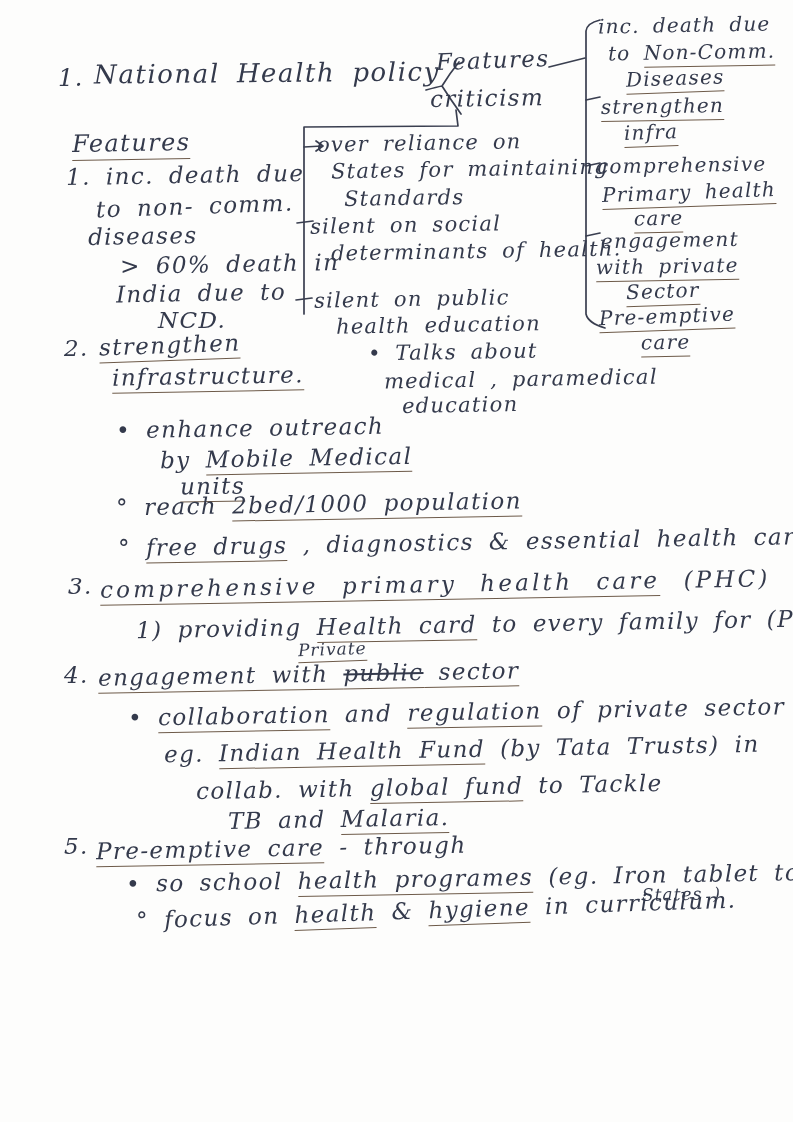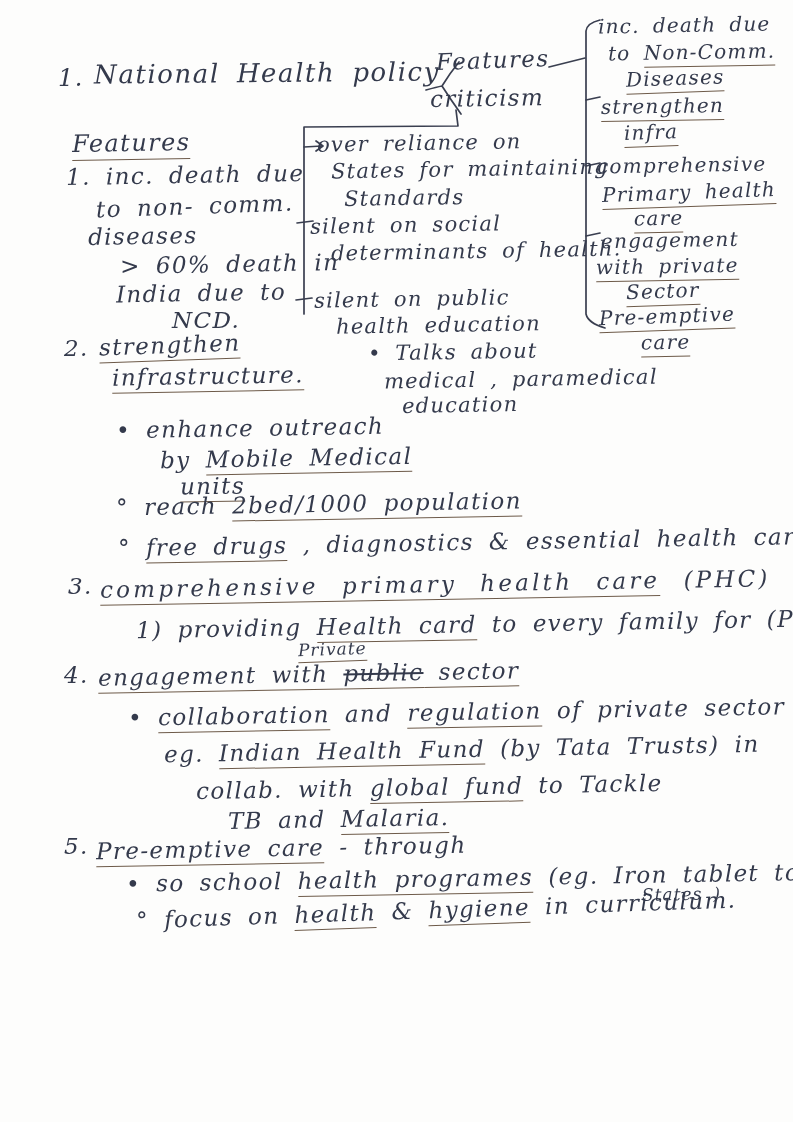--- a/index.html
+++ b/index.html
@@ -78,21 +78,21 @@
     <div class="hl fs20" style="left:641px;top:332px;transform:rotate(-1deg)"><span class="u">care</span></div>
   </div>
 
   <div>
     <div class="hl fs24" style="left:72px;top:131px;transform:rotate(-1deg)"><span class="u">Features</span></div>
     <div class="hl fs23" style="left:66px;top:163px;transform:rotate(-1deg)"><span>1. inc. death due</span></div>
     <div class="hl fs23" style="left:96px;top:194px;transform:rotate(-2deg)"><span>to non- comm.</span></div>
     <div class="hl fs23" style="left:88px;top:224px;transform:rotate(-1deg)"><span>diseases</span></div>
     <div class="hl fs23" style="left:120px;top:252px;transform:rotate(-1deg)"><span>&gt; 60% death in</span></div>
     <div class="hl fs23" style="left:116px;top:281px;transform:rotate(-1deg)"><span>India due to</span></div>
-    <div class="hl fs23" style="left:172px;top:308px"><span>NCD.</span></div>
+    <div class="hl fs23" style="left:158px;top:308px"><span>NCD.</span></div>
   </div>
 
   <div>
     <div class="hl fs21" style="left:317px;top:132px;transform:rotate(-1deg)"><span>over reliance on</span></div>
     <div class="hl fs21" style="left:331px;top:158px;transform:rotate(-1deg)"><span>States for maintaining</span></div>
     <div class="hl fs21" style="left:344px;top:187px;transform:rotate(-1deg)"><span>Standards</span></div>
     <div class="hl fs21" style="left:310px;top:214px;transform:rotate(-1deg)"><span>silent on social</span></div>
     <div class="hl fs21" style="left:331px;top:240px;transform:rotate(-1deg)"><span>determinants of health.</span></div>
     <div class="hl fs21" style="left:314px;top:288px;transform:rotate(-1deg)"><span>silent on public</span></div>
     <div class="hl fs21" style="left:336px;top:314px;transform:rotate(-1deg)"><span>health education</span></div>

